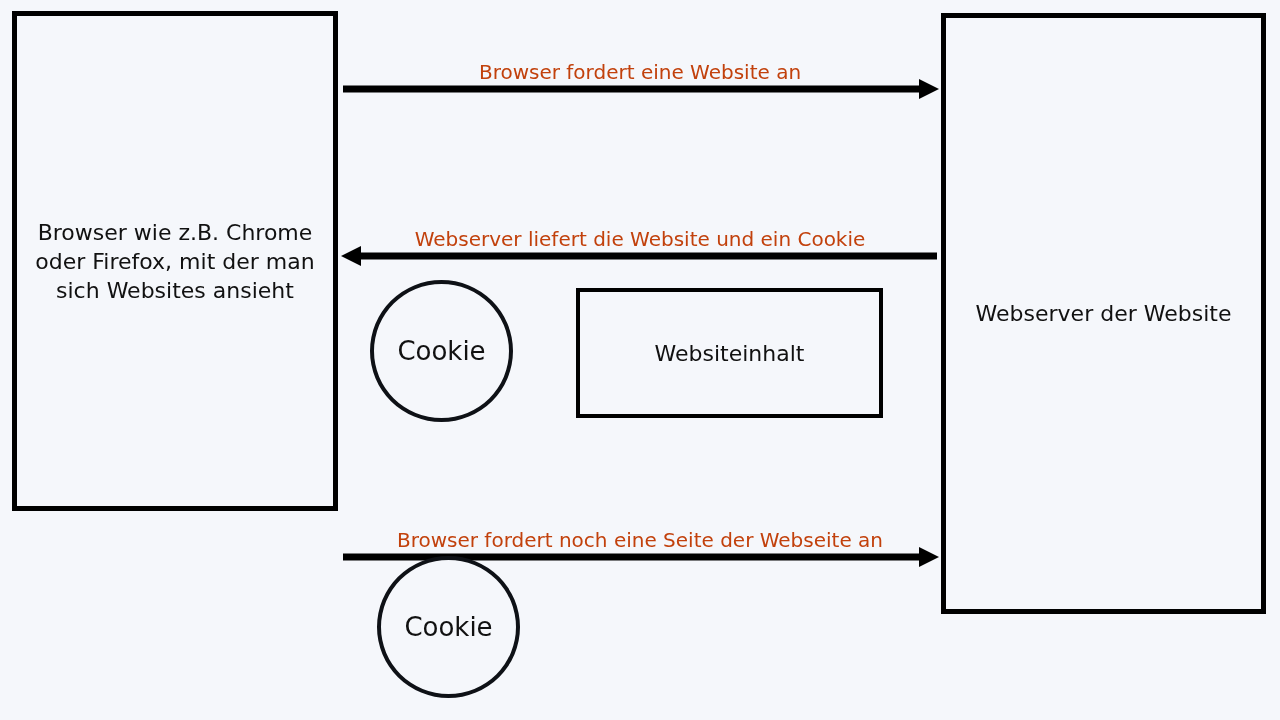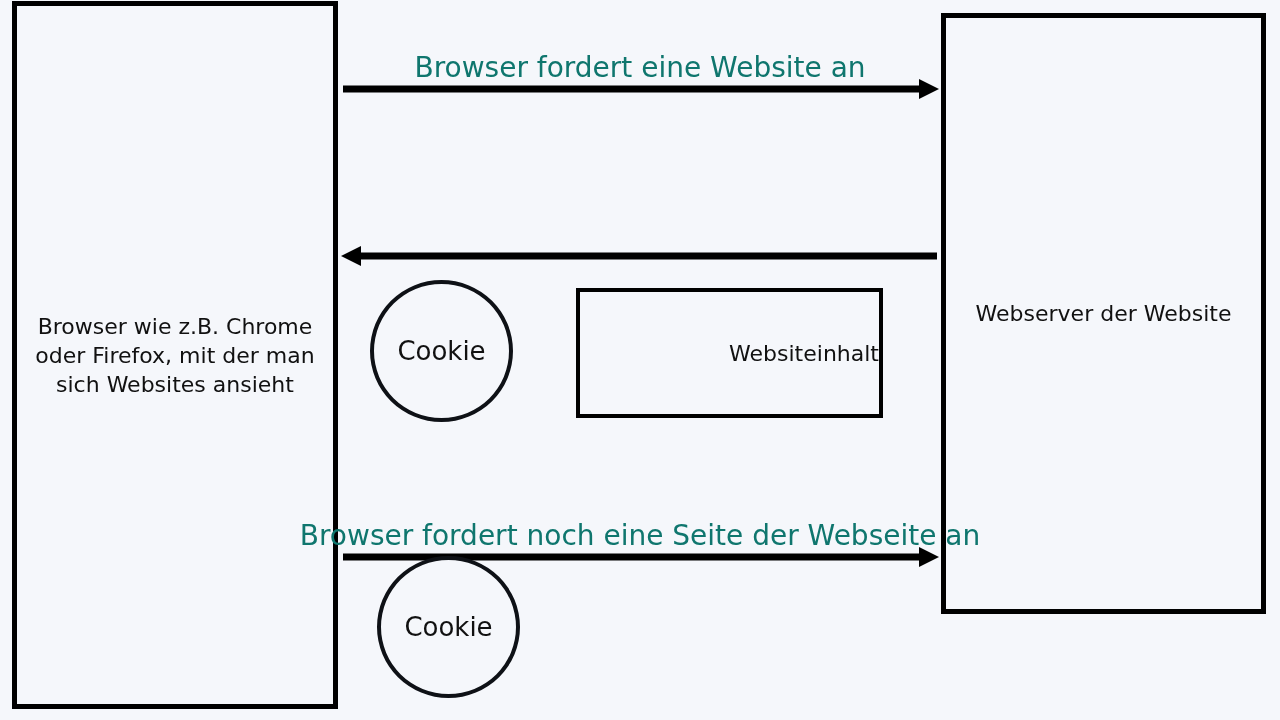--- a/index.html
+++ b/index.html
@@ -26,23 +26,23 @@
     position: absolute;
     box-sizing: border-box;
     background: #f5f7fb;
     border: 5px solid #000000;
     display: flex;
     align-items: center;
     justify-content: center;
   }
   #browser-box {
     left: 12px;
-    top: 1px;
+    top: 11px;
     width: 326px;
-    height: 708px;
+    height: 500px;
   }
   #server-box {
     left: 941px;
     top: 13px;
     width: 325px;
     height: 601px;
   }
   .actor-label {
     font-size: 22px;
     line-height: 29px;
@@ -51,22 +51,22 @@
     white-space: pre-line;
     padding: 0 2px;
   }
 
   
   .message {
     position: absolute;
   }
   .message-label {
     position: absolute;
-    font-size: 28px;
-    color: #0f766e;
+    font-size: 20px;
+    color: #c2410c;
     text-align: center;
     white-space: nowrap;
     left: 50%;
     transform: translateX(-50%);
     bottom: 14px;
   }
   .arrow-svg {
     position: absolute;
     left: 0;
     top: 0;
@@ -99,21 +99,21 @@
     position: absolute;
     box-sizing: border-box;
     left: 576px;
     top: 288px;
     width: 307px;
     height: 130px;
     border: 4px solid #000000;
     background: #f5f7fb;
     display: flex;
     align-items: center;
-    justify-content: flex-end;
+    justify-content: center;
   }
   .content-label {
     font-size: 22px;
     color: #111111;
   }
 </style>
 </head>
 <body>
 
 <div id="diagram">
@@ -130,20 +130,21 @@
 
   <div class="message" id="message-request">
     <div class="message-label">Browser fordert eine Website an</div>
     <svg class="arrow-svg" width="598" height="58" viewBox="0 0 598 58">
       <line x1="2" y1="49" x2="578" y2="49" stroke="#000000" stroke-width="7"></line>
       <polygon points="578,39 598,49 578,59" fill="#000000"></polygon>
     </svg>
   </div>
 
   <div class="message" id="message-response">
+    <div class="message-label">Webserver liefert die Website und ein Cookie</div>
     <svg class="arrow-svg" width="598" height="60" viewBox="0 0 598 60">
       <line x1="20" y1="51" x2="596" y2="51" stroke="#000000" stroke-width="7"></line>
       <polygon points="20,41 0,51 20,61" fill="#000000"></polygon>
     </svg>
   </div>
 
   <div class="cookie-circle" id="cookie-received">
     <span class="cookie-label">Cookie</span>
   </div>
 

